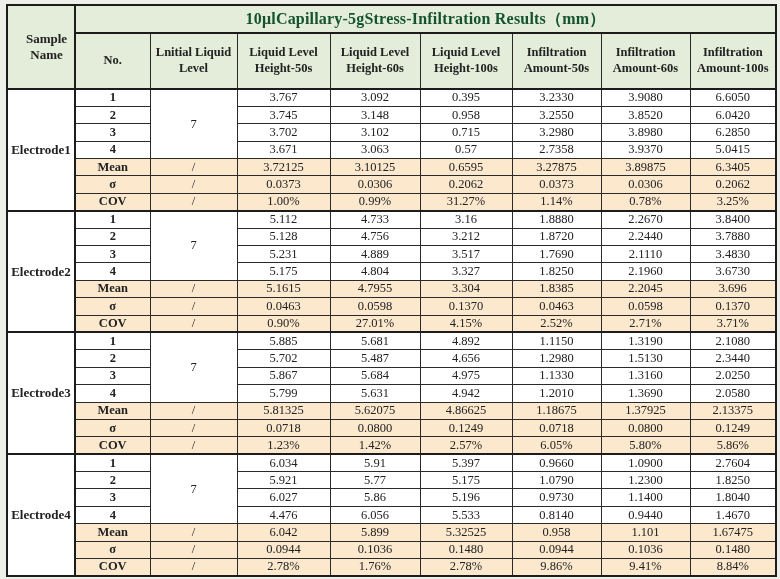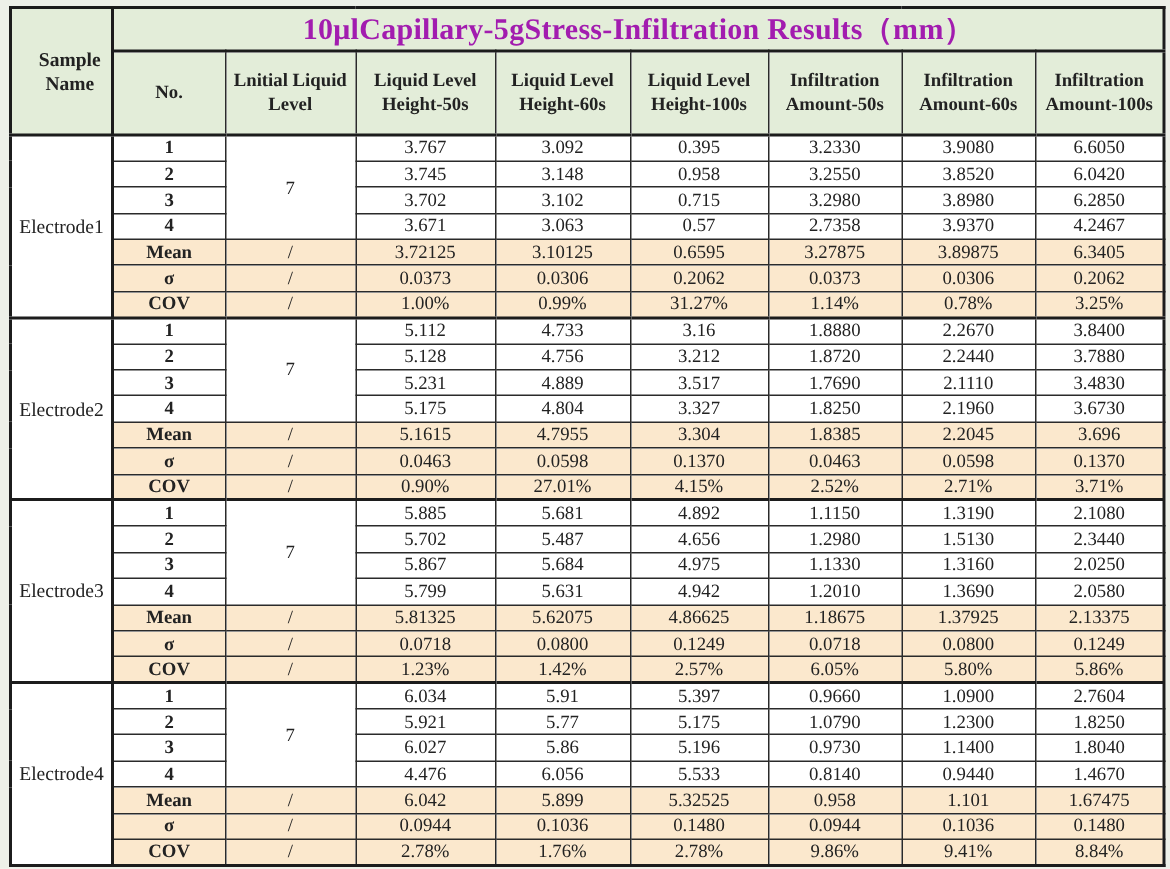--- a/index.html
+++ b/index.html
@@ -31,23 +31,23 @@
     color: #222222;
     overflow: hidden;
     white-space: normal;
   }
   tr.title-row { height: 28px; }
   tr.header-row { height: 56px; }
   tr.data-row { height: 17.4px; }
 
   th.title-cell {
     background: #e3edd9;
-    font-size: 20px;
-    font-weight: bold;
-    color: #a21caf;
+    font-size: 16px;
+    font-weight: bold;
+    color: #14532d;
     border-bottom: 2px solid #1c1c1c;
     letter-spacing: 0.2px;
   }
   th.sample-head {
     background: #e3edd9;
     font-size: 13px;
     font-weight: bold;
     border-right: 2px solid #1c1c1c;
     padding-left: 13px;
   }
@@ -55,21 +55,21 @@
     background: #e3edd9;
     font-size: 12.5px;
     font-weight: bold;
     border-bottom: 2px solid #1c1c1c;
     line-height: 1.25;
     padding: 0 3px;
   }
   td.sample-cell {
     background: #ffffff;
     font-size: 13px;
-    font-weight: normal;
+    font-weight: bold;
     border-right: 2px solid #1c1c1c;
     border-radius: 19px;
   }
   td.no-cell, td.stat-label-cell {
     font-size: 12.5px;
     font-weight: bold;
   }
   td.val-cell, td.init-cell, td.slash-cell {
     font-size: 12.5px;
     font-weight: normal;
@@ -137,21 +137,21 @@
           <td class="val-cell">3.8980</td>
           <td class="val-cell">6.2850</td>
         </tr>
         <tr class="data-row">
           <td class="no-cell">4</td>
           <td class="val-cell">3.671</td>
           <td class="val-cell">3.063</td>
           <td class="val-cell">0.57</td>
           <td class="val-cell">2.7358</td>
           <td class="val-cell">3.9370</td>
-          <td class="val-cell">4.2467</td>
+          <td class="val-cell">5.0415</td>
         </tr>
         <tr class="data-row stat-row">
           <td class="stat-label-cell">Mean</td>
           <td class="slash-cell">/</td>
           <td class="val-cell">3.72125</td>
           <td class="val-cell">3.10125</td>
           <td class="val-cell">0.6595</td>
           <td class="val-cell">3.27875</td>
           <td class="val-cell">3.89875</td>
           <td class="val-cell">6.3405</td>

